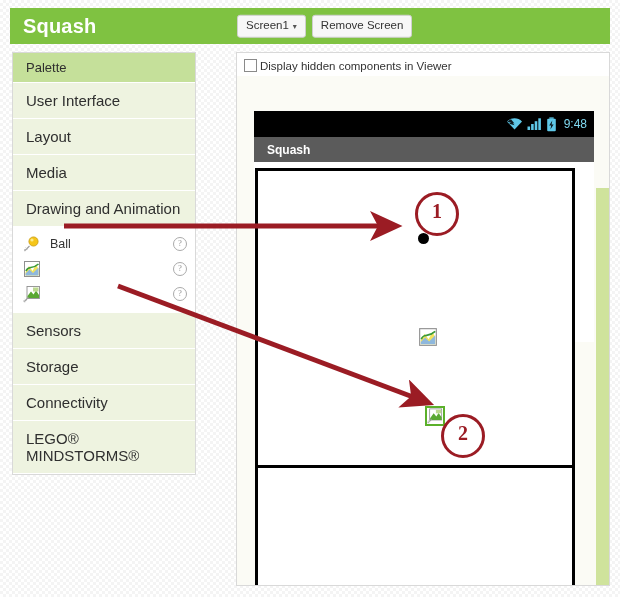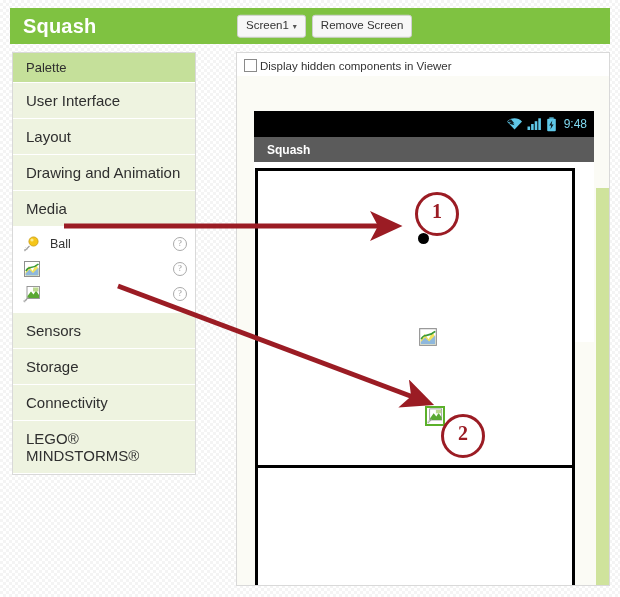--- a/index.html
+++ b/index.html
@@ -296,22 +296,22 @@
     <button class="tb-btn"><span>Screen1</span><span class="caret">▾</span></button>
     <button class="tb-btn">Remove Screen</button>
   </div>
 </div>
 
 <div id="palette-panel">
   <div class="panel-header">Palette</div>
 
   <div class="cat-row">User Interface</div>
   <div class="cat-row">Layout</div>
+  <div class="cat-row">Media</div>
   <div class="cat-row open">Drawing and Animation</div>
-  <div class="cat-row">Media</div>
 
   <div class="comp-list">
     <div class="comp-row">
       <span class="comp-icon">
         <svg width="18" height="18" viewBox="0 0 18 18">
           <circle cx="10.5" cy="6.5" r="4.6" fill="#f5c518" stroke="#c79a10" stroke-width="0.8"></circle>
           <circle cx="9" cy="5" r="1.6" fill="#fbe98a"></circle>
           <path d="M1.5 16 L6.5 11" stroke="#9a9a9a" stroke-width="1.1" fill="none"></path>
           <path d="M2.5 12.5 L4.5 14.5 M1 14 L3 16" stroke="#bdbdbd" stroke-width="0.8"></path>
         </svg>

